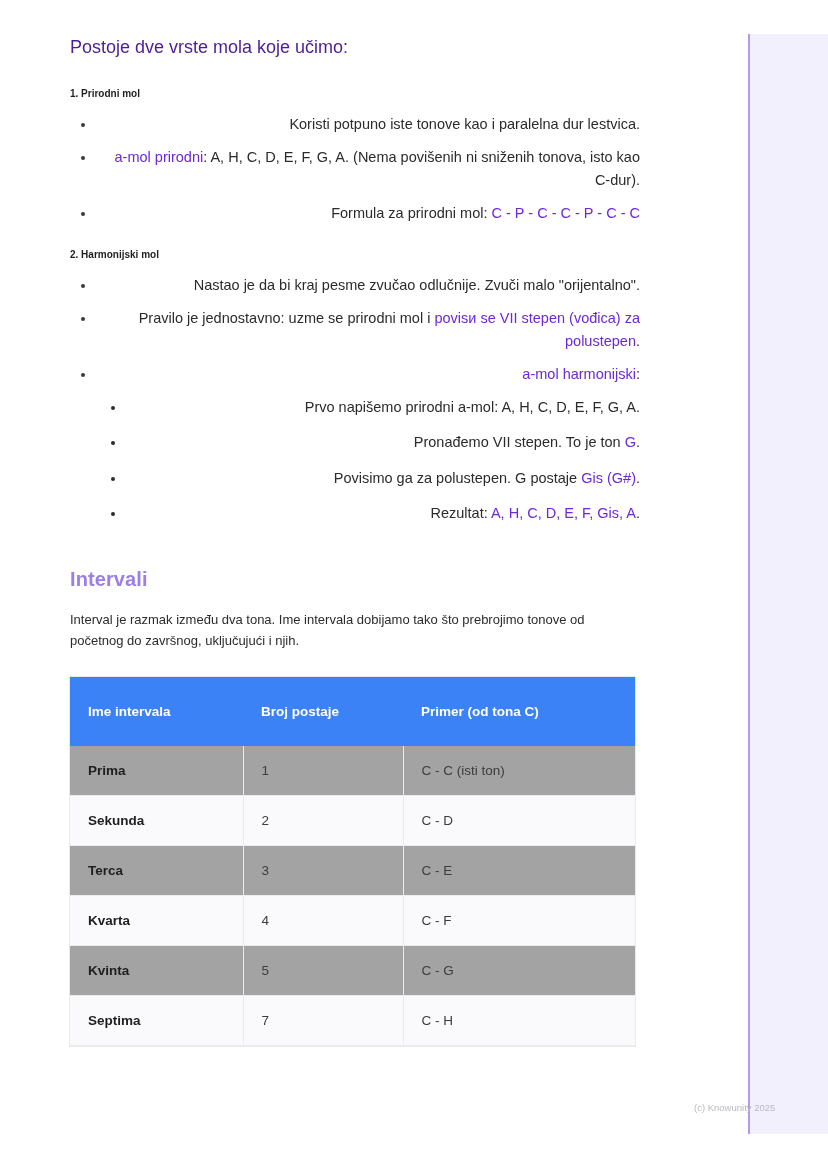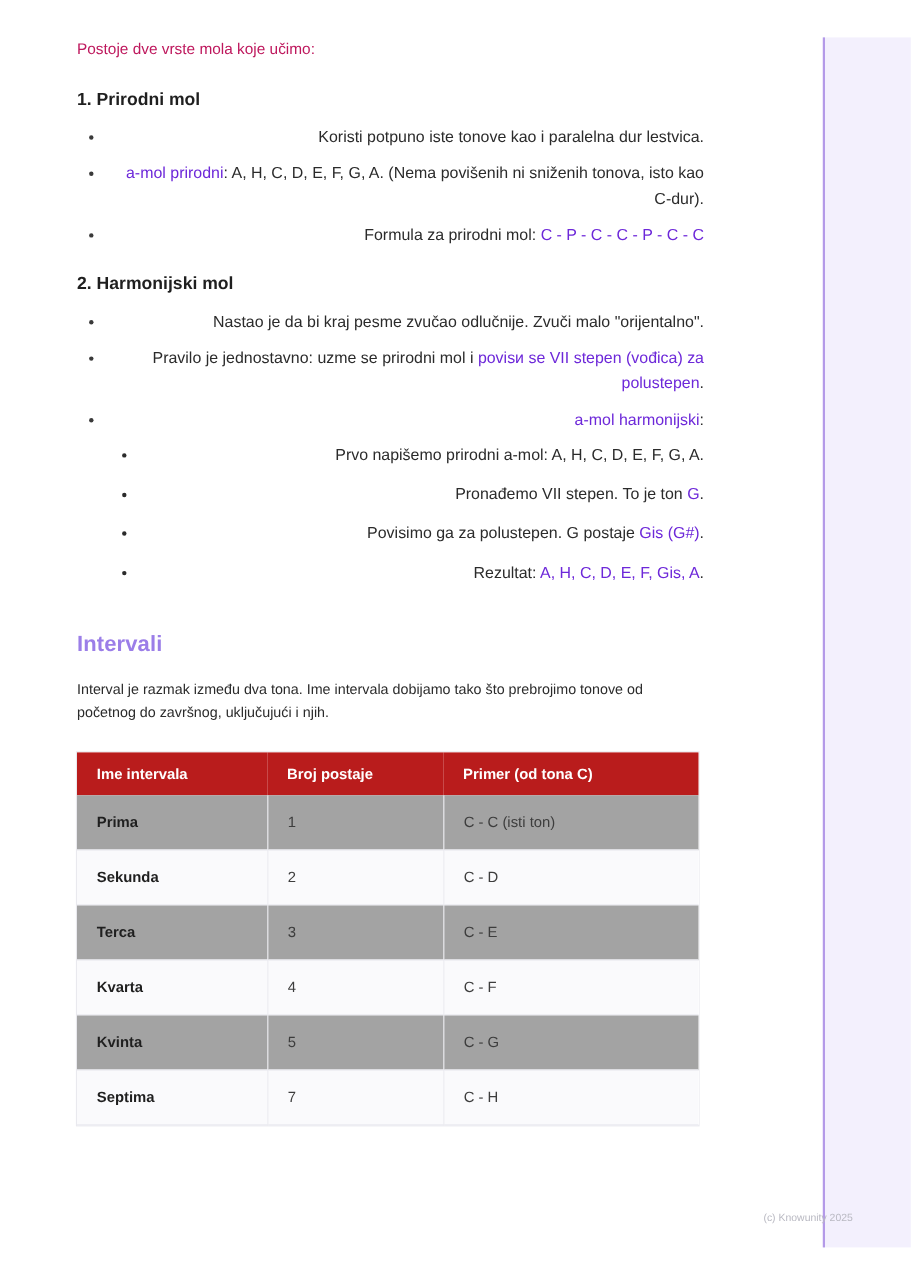--- a/index.html
+++ b/index.html
@@ -22,27 +22,27 @@
     height: 1171px;
     background: #ffffff;
   }
   .content {
     position: absolute;
     left: 70px;
     top: 34px;
     width: 570px;
   }
   p.intro {
-    font-size: 14px;
+    font-size: 18px;
     line-height: 1.55;
     margin: 0 0 26px 0;
-    color: #be185d;
+    color: #4c1d95;
   }
   h3.sub {
-    font-size: 16px;
+    font-size: 10px;
     font-weight: bold;
     margin: 0 0 14px 0;
     color: #1f1f1f;
   }
   ul.lvl1 {
     margin: 0 0 24px 0;
     padding-left: 26px;
     list-style-type: disc;
     text-align: right;
   }
@@ -80,26 +80,26 @@
     margin: 0 0 26px 0;
   }
   table.intervals {
     border-collapse: collapse;
     width: 565px;
     table-layout: fixed;
     font-size: 13.5px;
     box-shadow: 0 0 0 1px #e9e9ee;
   }
   table.intervals thead th {
-    background: #b91c1c;
+    background: #3b82f6;
     color: #ffffff;
     text-align: left;
     font-weight: bold;
     font-size: 13.5px;
-    padding: 12px 18px;
+    padding: 27px 18px;
     border: none;
   }
   table.intervals tbody td {
     padding: 17px 18px;
     border-bottom: 1px solid #ebebf0;
     border-right: 1px solid #ebebf0;
     color: #3d3d3d;
     background: #a3a3a3;
     vertical-align: middle;
   }

